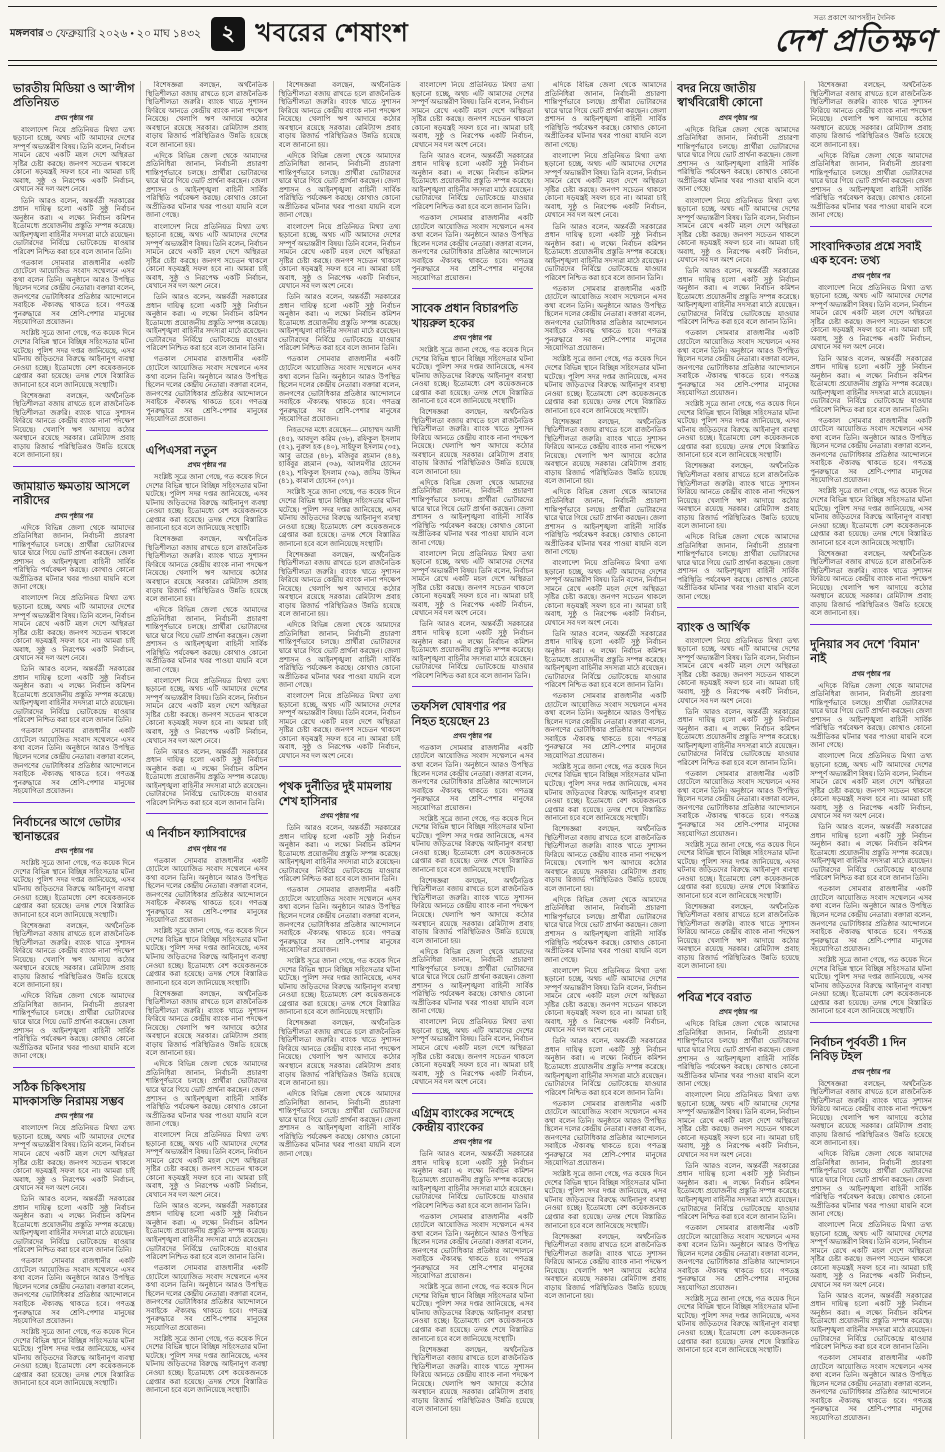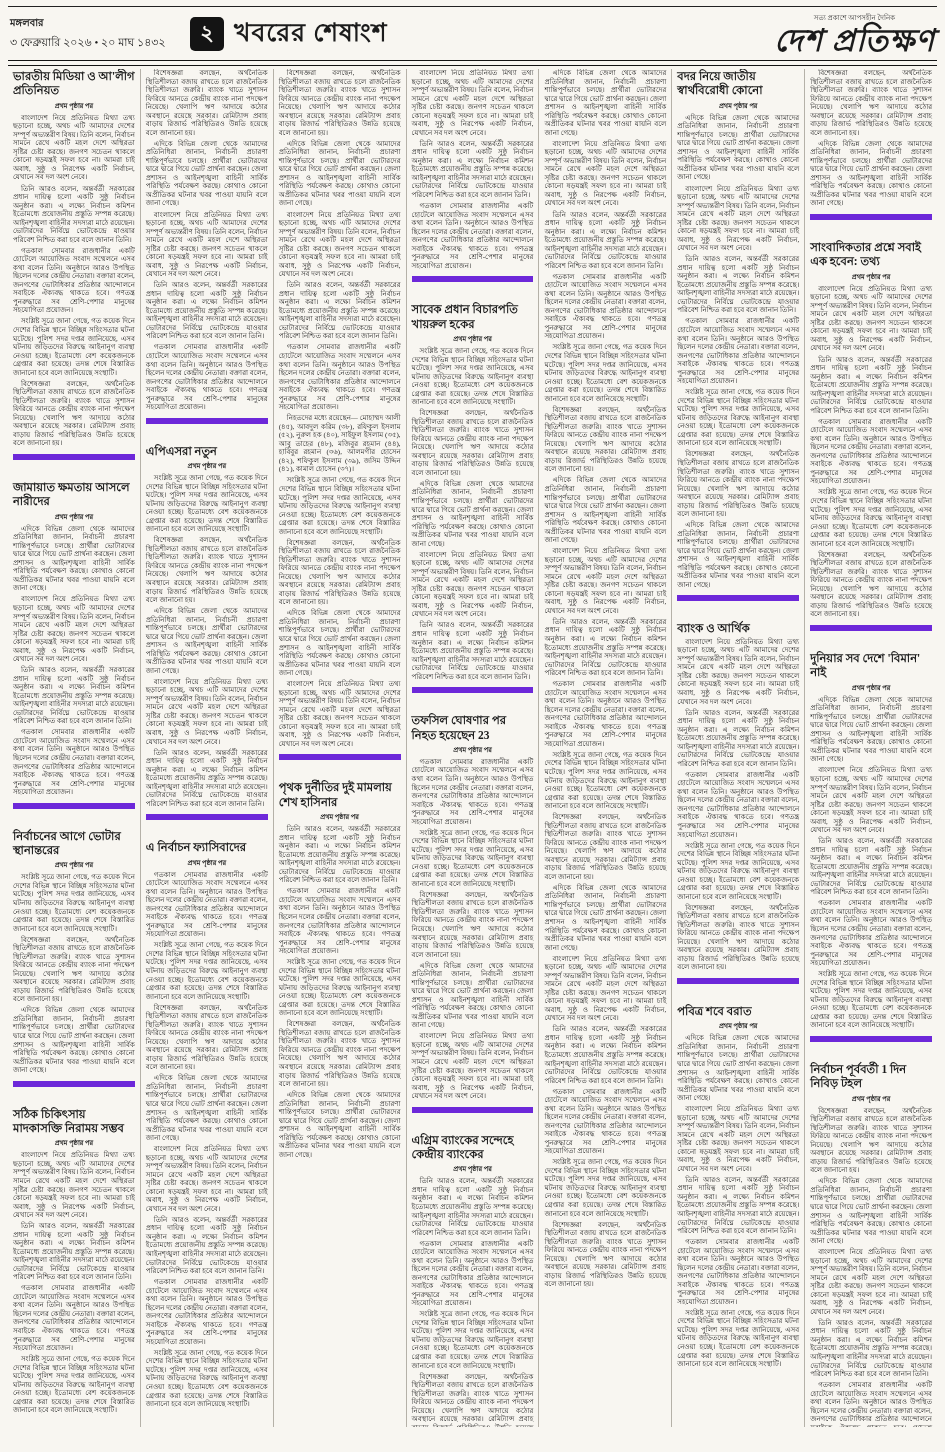--- a/index.html
+++ b/index.html
@@ -2,37 +2,37 @@
 <html lang="bn"><head>
 <meta charset="utf-8">
 <style>
   html,body{margin:0;padding:0;}
   body{background:#c9c6c0;font-family:"Liberation Serif","DejaVu Serif",serif;}
   .page{width:945px;height:1452px;margin:0 auto;background:#f8f6f1;color:#1b1b1b;
         box-sizing:border-box;padding:6px 8px 4px;overflow:hidden;position:relative;}
   
   header{display:flex;align-items:center;gap:10px;border-top:1.5px solid #222;
          padding:5px 2px 4px;}
-  .hleft{display:flex;flex-direction:column;gap:2px;min-width:170px;}
+  .hleft{display:flex;flex-direction:row;gap:2px;min-width:170px;}
   .day{font-size:10px;font-weight:bold;}
   .date{font-size:11px;}
   .pagenum{width:34px;height:34px;background:#141414;color:#f8f6f1;font-size:21px;
            font-weight:bold;display:flex;align-items:center;justify-content:center;
            border-radius:5px;flex:0 0 auto;}
   .section{font-size:25px;margin:0;font-weight:bold;letter-spacing:1px;white-space:nowrap;}
   .hright{margin-left:auto;text-align:center;}
   .tagline{font-size:7px;color:#333;margin-bottom:1px;}
   .masthead{font-size:31px;font-weight:bold;line-height:1;letter-spacing:1px;font-style:italic;}
   .dbl{height:4px;border-top:1.6px solid #141414;border-bottom:1px solid #141414;margin:0 0 3px;}
   
-  main#columns{display:flex;height:1358px;overflow:hidden;margin-top:3px;}
+  main#columns{display:flex;height:1358px;overflow:hidden;margin-top:15px;}
   .column{flex:1 1 0;padding:0 5px;overflow:hidden;min-width:0;}
   .column + .column{border-left:1px solid #b5b1a8;}
   .headline{font-size:11.5px;line-height:1.25;font-weight:bold;margin:6px 0 2px;
-            border-top:6px solid #6d28d9;padding-top:20px;}
+            border-top:1px solid #6d28d9;padding-top:12px;}
   .column > .headline:first-child{border-top:none;padding-top:0;margin-top:0;}
   .subhead{font-size:6.6px;font-weight:bold;text-align:center;margin:0 0 2px;}
   .para{font-size:7px;line-height:1.22;text-align:justify;margin:0 0 2.5px;
         text-indent:8px;word-break:break-word;}
 </style>
 </head>
 <body>
 
 <div class="page">
   <header>

